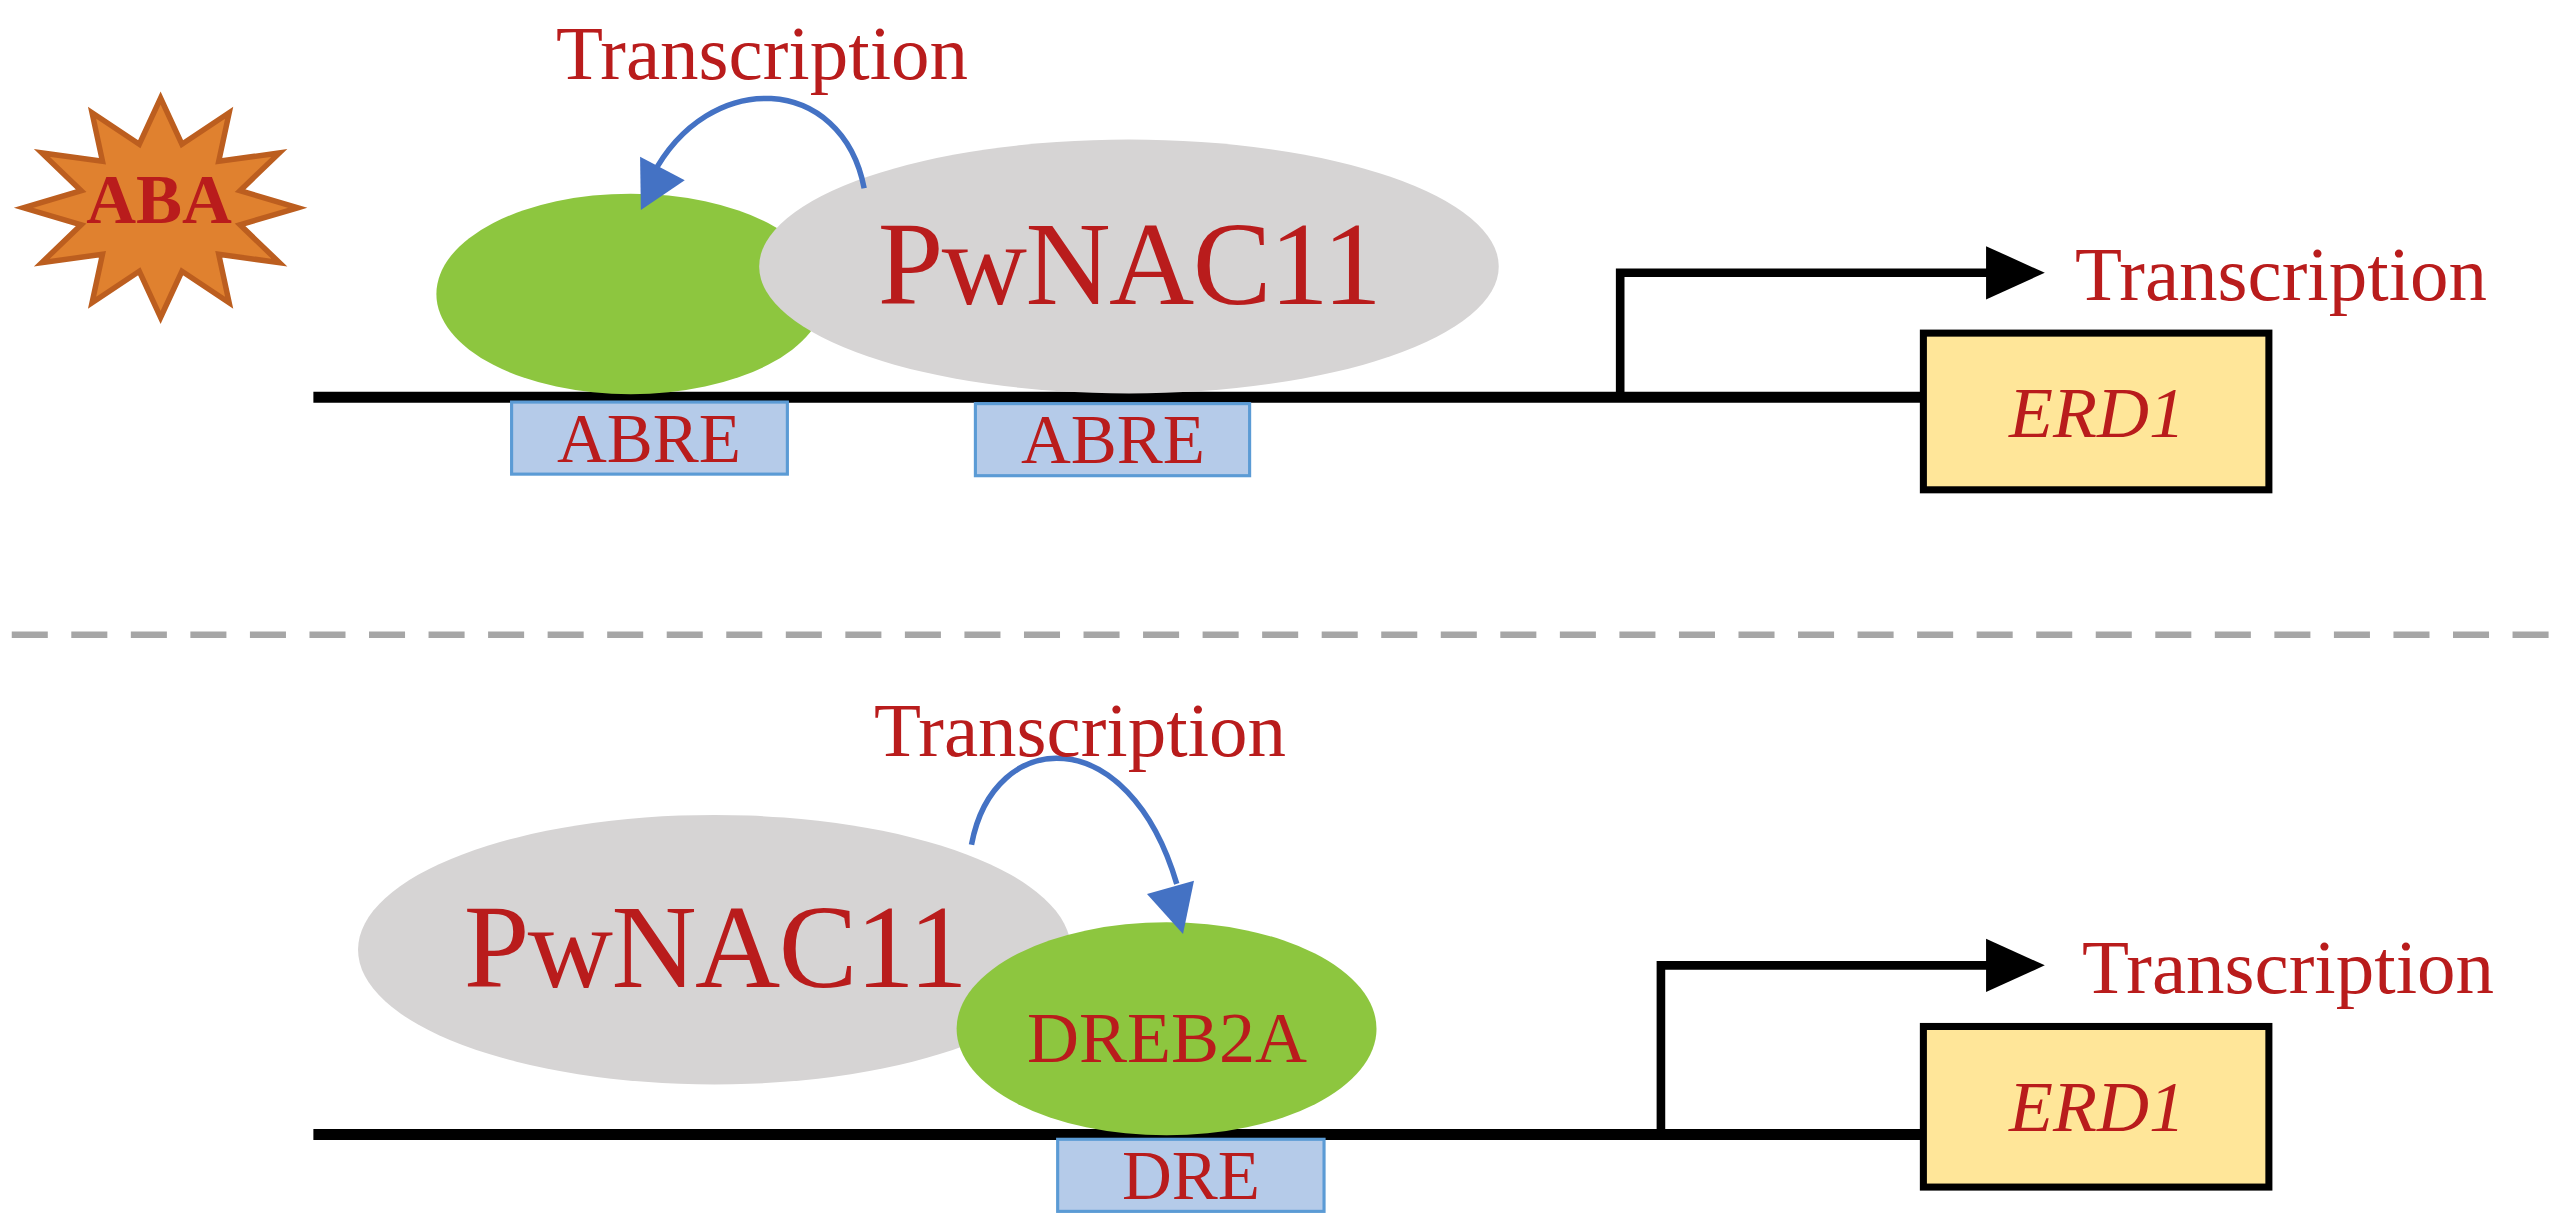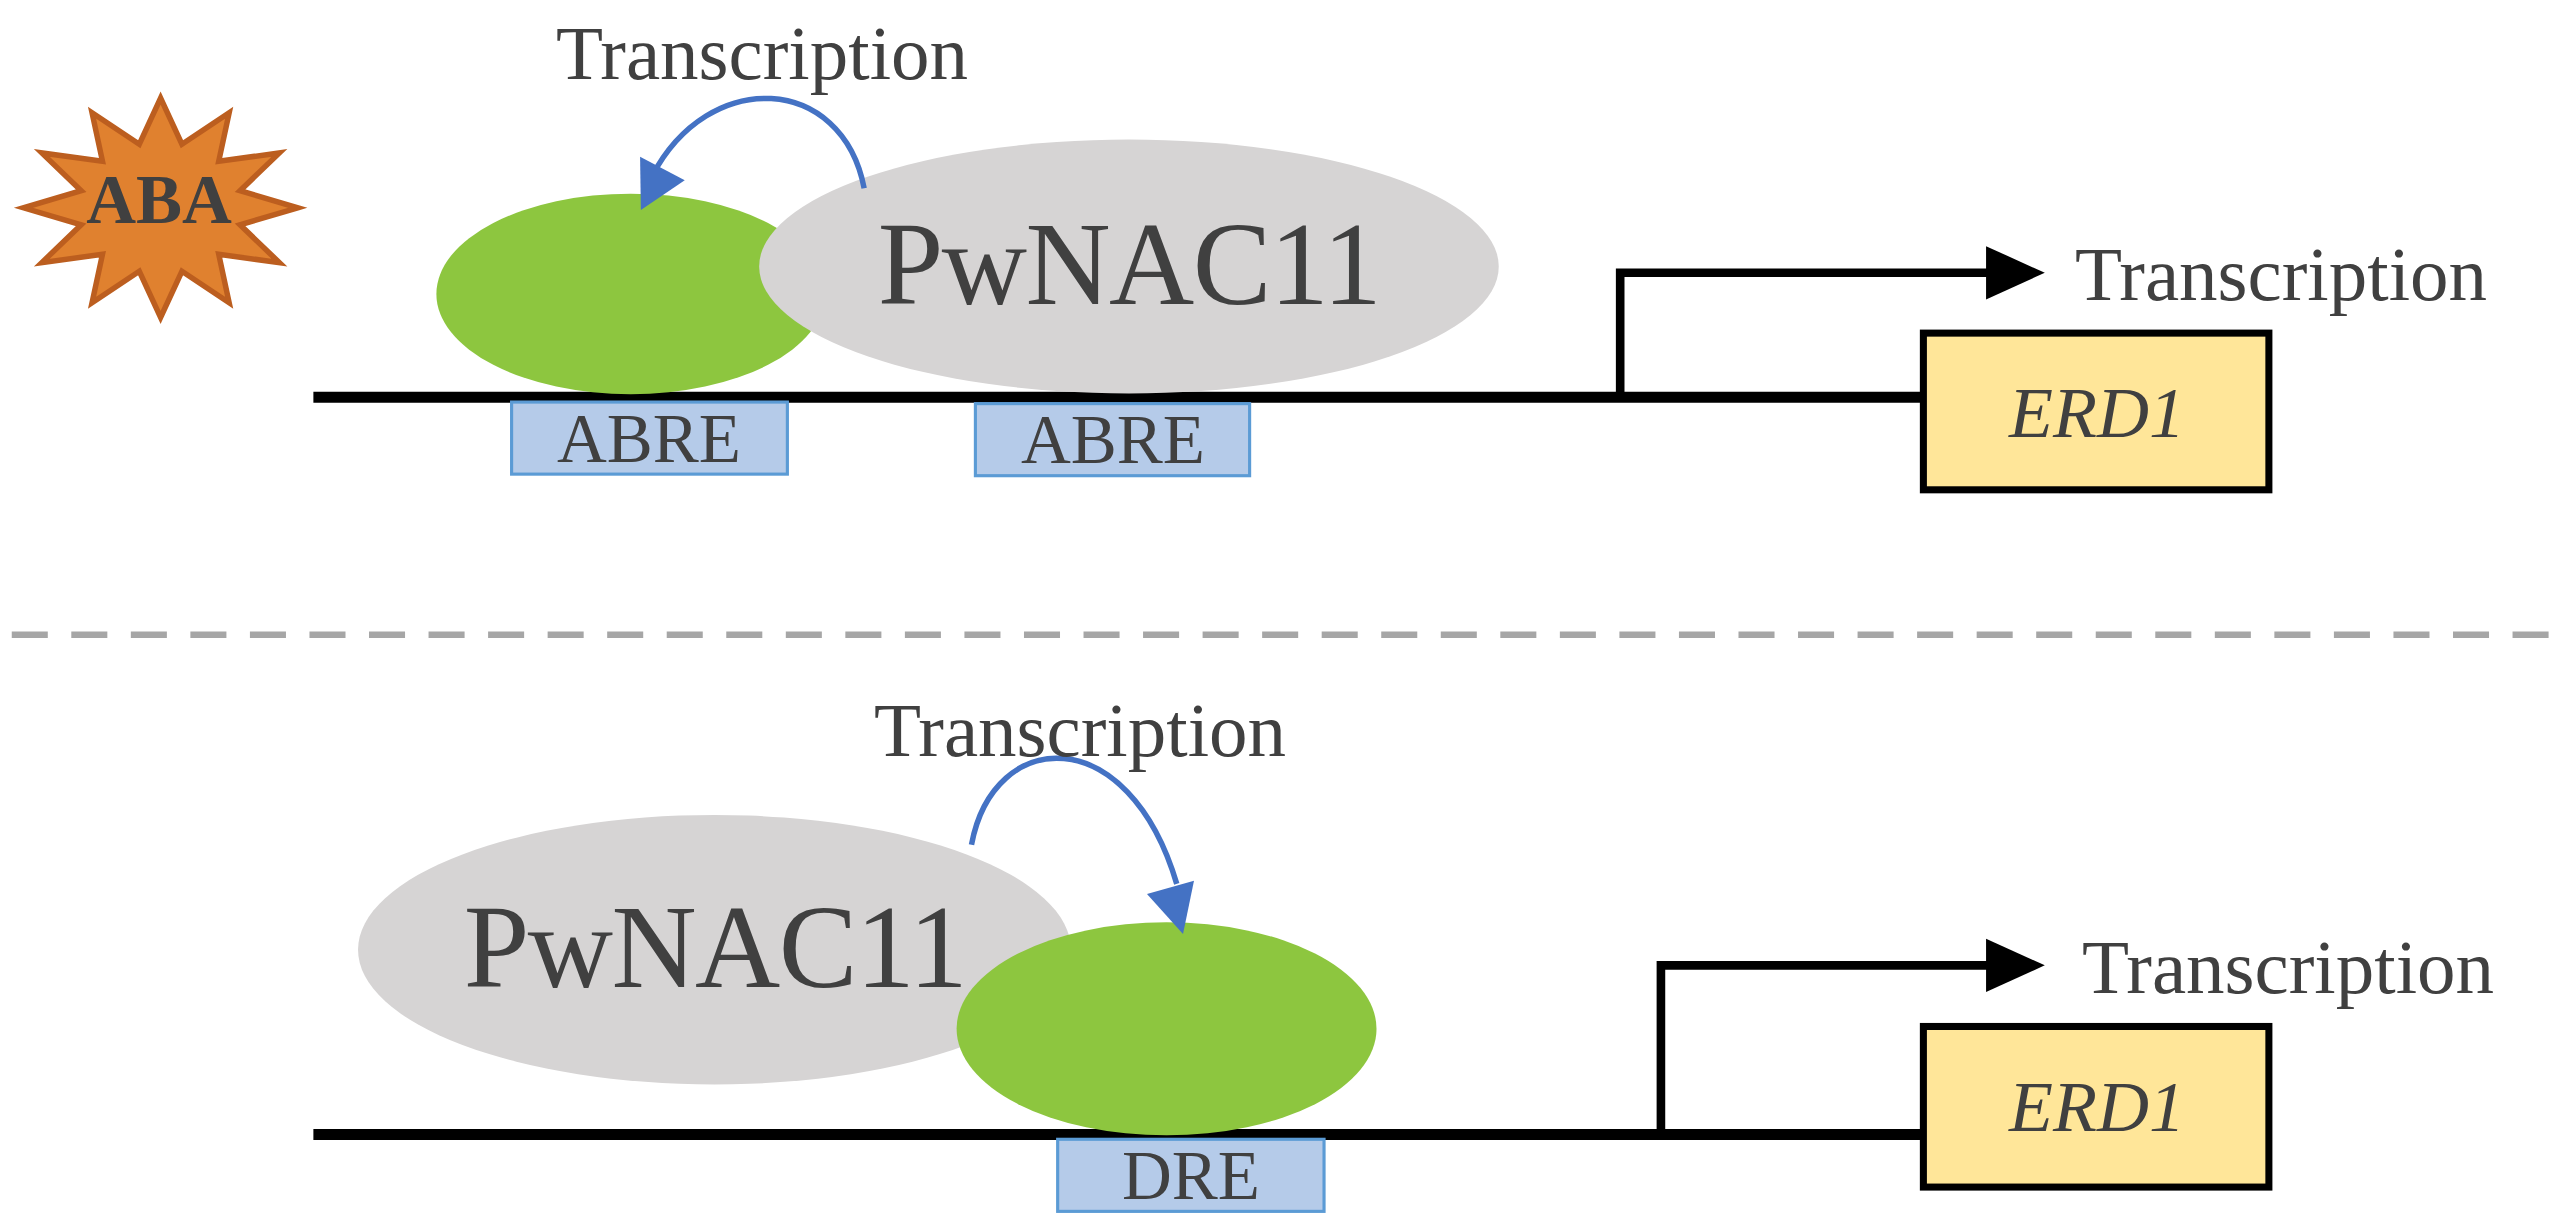--- a/index.html
+++ b/index.html
@@ -10,21 +10,21 @@
     height: 1217px;
     background: #ffffff;
     overflow: hidden;
     font-family: "Liberation Serif", "DejaVu Serif", serif;
   }
   #shapes { position: absolute; left: 0; top: 0; width: 2576px; height: 1217px; }
   .lbl {
     position: absolute;
     transform: translate(-50%, -50%);
     white-space: nowrap;
-    color: #404040;
+    color: #b91c1c;
     line-height: 1;
     text-align: left;
   }
   .transcription { font-size: 77px; }
   .tf-main  { font-size: 118px; font-weight: normal; letter-spacing: -1.6px; }
   .tf-small { font-size: 74px; }
   .cis      { font-size: 69px; }
   .gene     { font-size: 72px; font-style: italic; }
   .stimulus { font-size: 69px; font-weight: bold; }
 </style>
@@ -85,20 +85,21 @@
   <div class="lbl cis" style="left:1113px; top:440px;">ABRE</div>
 
   <div class="lbl transcription" style="left:2281px; top:274px;">Transcription</div>
 
   <div class="lbl gene" style="left:2097px; top:413px;">ERD1</div>
 
   <div class="lbl tf-main" style="left:715px; top:948px;">PwNAC11</div>
 
   <div class="lbl transcription" style="left:1080px; top:730px;">Transcription</div>
 
+  <div class="lbl tf-small" style="left:1167px; top:1038px; font-size:72px;">DREB2A</div>
 
   <div class="lbl cis" style="left:1191px; top:1176px;">DRE</div>
 
   <div class="lbl transcription" style="left:2288px; top:967px;">Transcription</div>
 
   <div class="lbl gene" style="left:2097px; top:1107px;">ERD1</div>
 
 </div>
 
 

